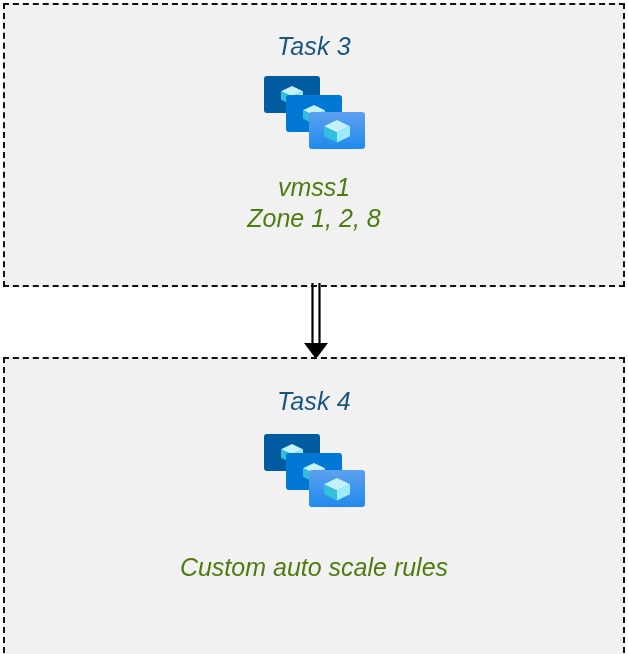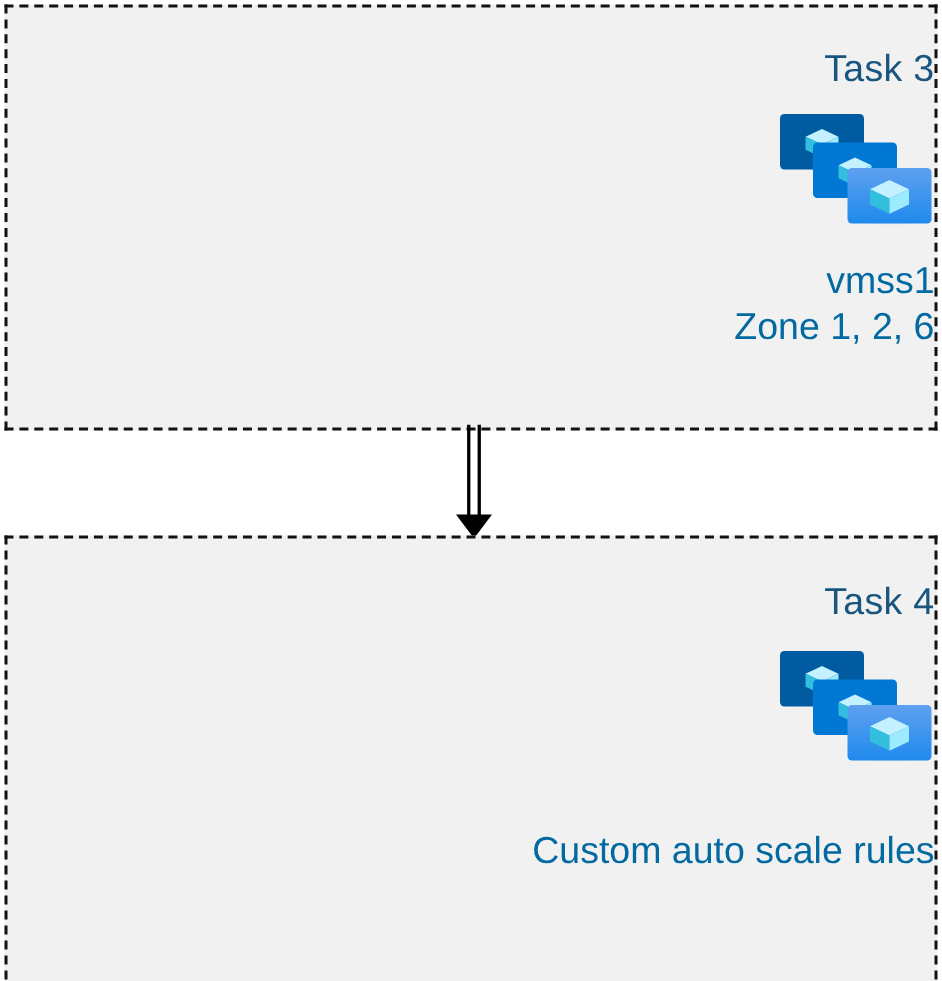--- a/index.html
+++ b/index.html
@@ -23,21 +23,22 @@
   }
 
   
   .task-box {
     position: absolute;
     background: #f1f1f1;
     border: 2px dashed #121212;
     box-sizing: border-box;
     display: flex;
     flex-direction: column;
-    align-items: flex-end;
+    align-items: center;
+    font-style: italic;
   }
   .task-box--top {
     left: 3px;
     top: 3px;
     width: 622px;
     height: 284px;
   }
   .task-box--bottom {
     left: 3px;
     top: 357px;
@@ -58,21 +59,21 @@
 
   
   .vmss-icon {
     display: block;
   }
   .task-box--top .vmss-icon { margin-top: 11px; }
   .task-box--bottom .vmss-icon { margin-top: 14px; }
 
   
   .caption {
-    color: #0369a1;
+    color: #4d7c0f;
     font-size: 25px;
     line-height: 31px;
     text-align: center;
     white-space: nowrap;
   }
   .task-box--top .caption { margin-top: 14px; }
   .task-box--bottom .caption { margin-top: 36px; }
 
   
   .connector {
@@ -127,21 +128,21 @@
 
       <rect x="48" y="42" width="56" height="37" rx="3" fill="url(#frontGradA)"></rect>
       <g>
         <polygon points="76,50 89,56.2 76,62.4 63,56.2" fill="#c3f1ff"></polygon>
         <polygon points="63,56.2 76,62.4 76,72.5 63,66.3" fill="#32bedd"></polygon>
         <polygon points="89,56.2 76,62.4 76,72.5 89,66.3" fill="#9cebff"></polygon>
       </g>
     </svg>
 
     <div class="caption">vmss1</div>
-    <div class="caption" style="margin-top:0;">Zone 1, 2, 6</div>
+    <div class="caption" style="margin-top:0;">Zone 1, 2, 8</div>
   </div>
 
   <svg class="connector" viewBox="0 0 40 78" aria-hidden="true">
     <line x1="16.5" y1="0" x2="16.5" y2="62" stroke="#000000" stroke-width="2.2"></line>
     <line x1="23.5" y1="0" x2="23.5" y2="62" stroke="#000000" stroke-width="2.2"></line>
     <polygon points="8,60 32,60 20,76" fill="#000000"></polygon>
   </svg>
 
   <div class="task-box task-box--bottom">
     <div class="task-title">Task 4</div>

